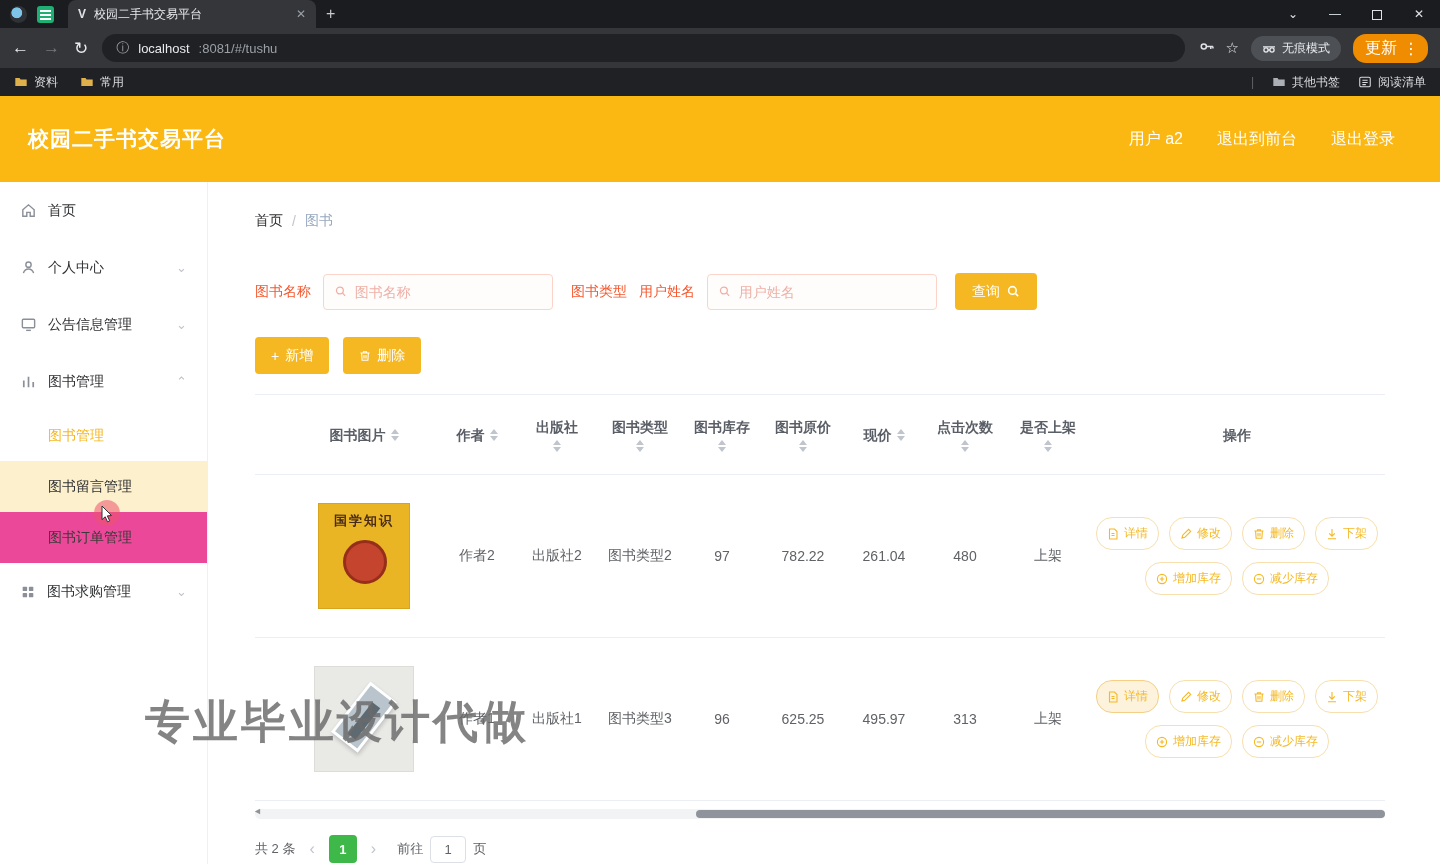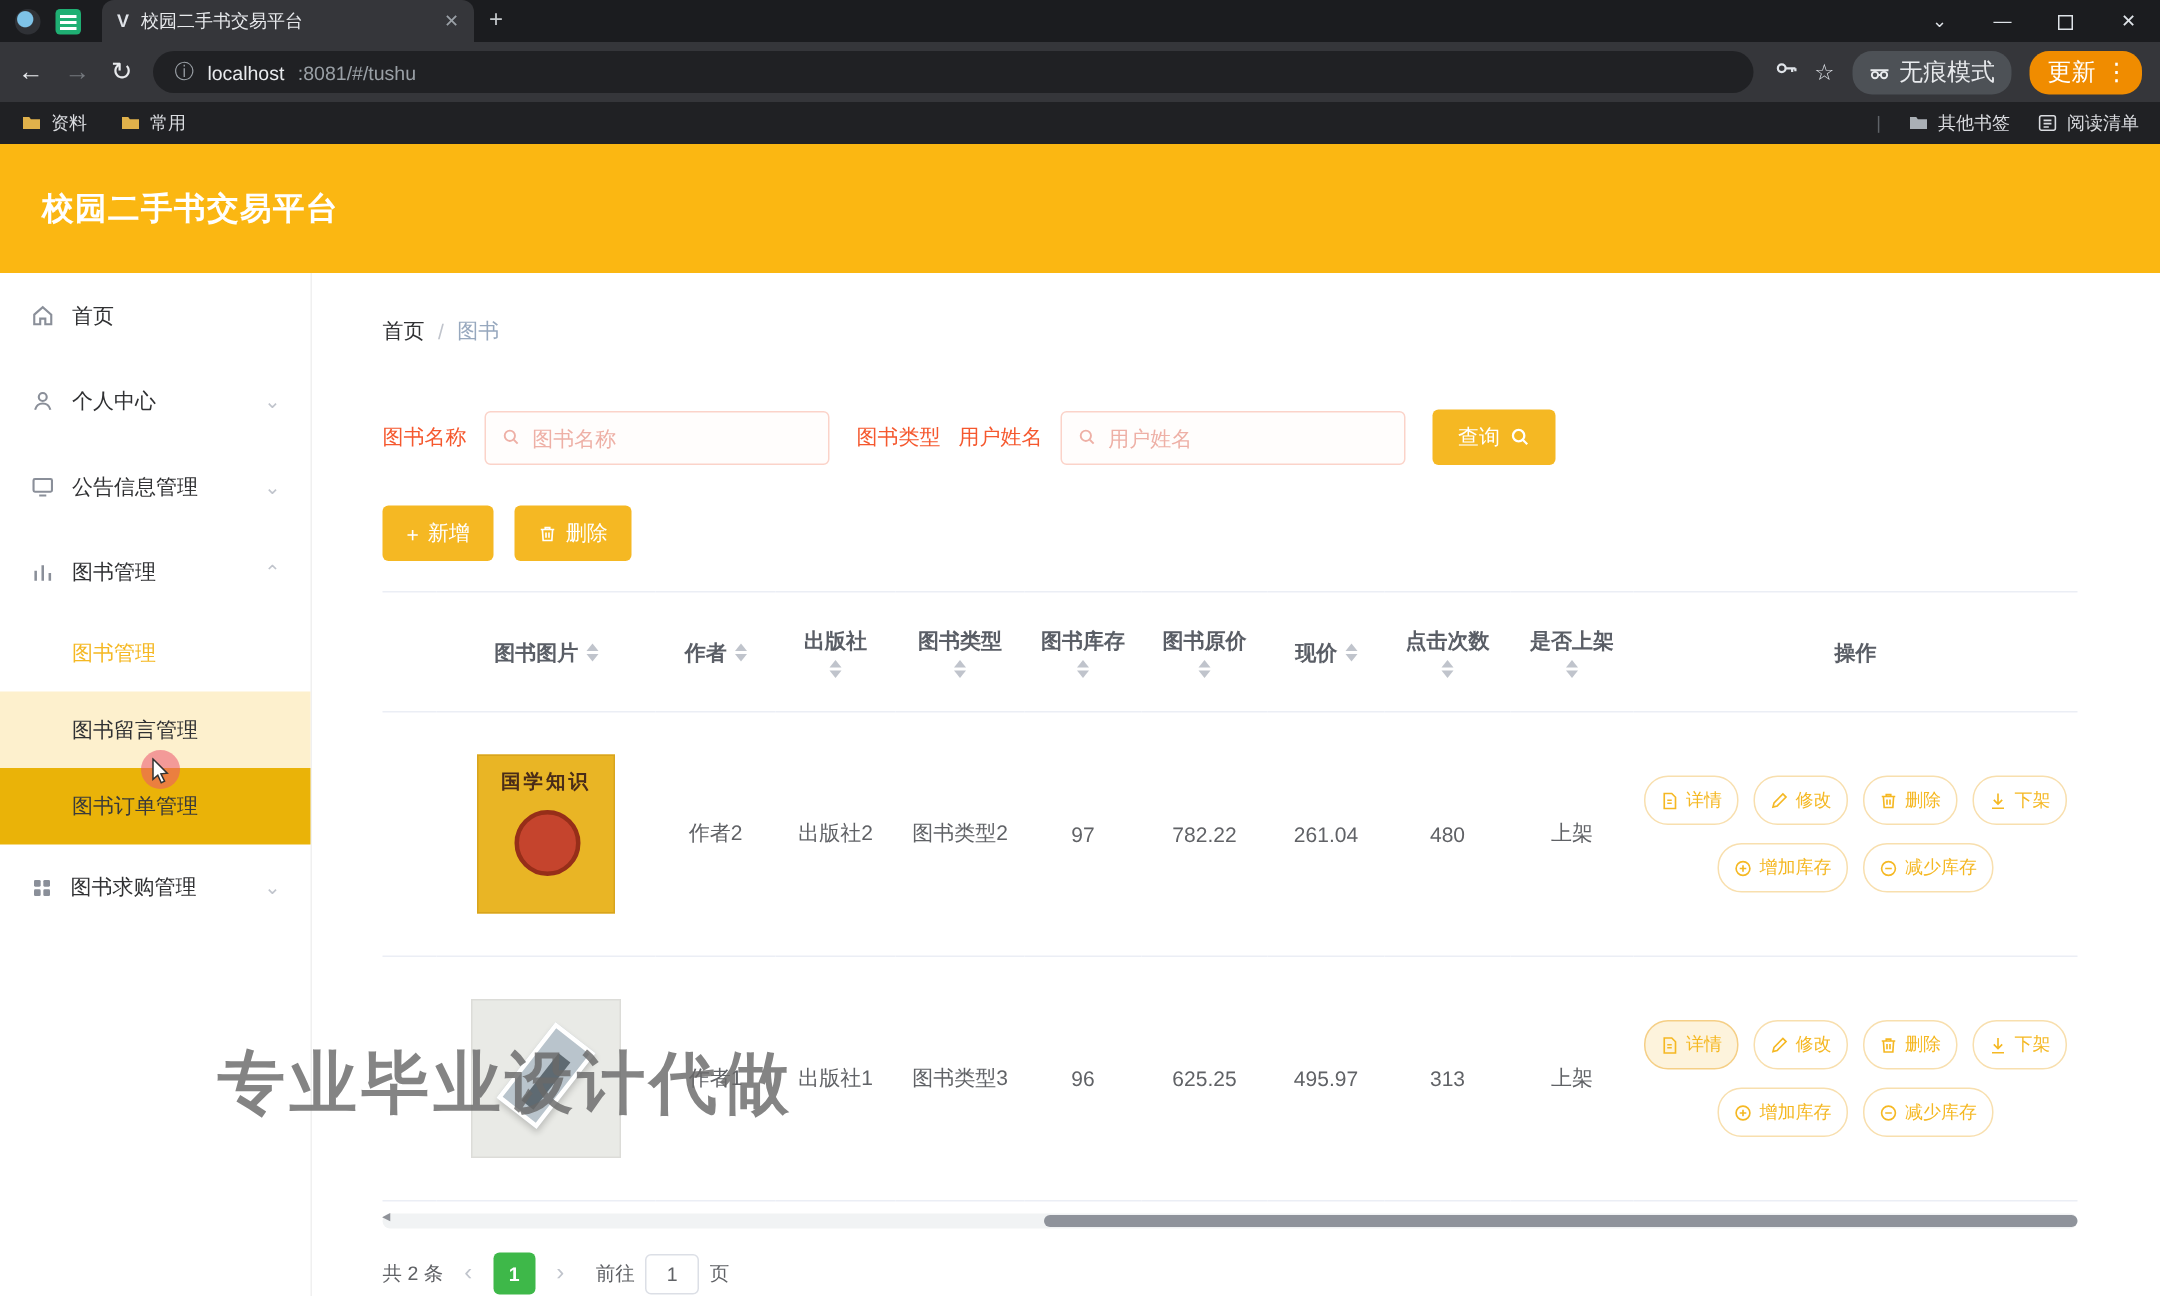--- a/index.html
+++ b/index.html
@@ -22,21 +22,21 @@
   .maxbox { display:inline-block; width:10px; height:10px; border:1px solid #dfe3e8; vertical-align:middle; }
 
   .toolbar { height:40px; background:#35363a; display:flex; align-items:center; padding:0 12px; gap:14px; }
   .nav-ic { font-size:17px; color:#e8eaed; cursor:pointer; }
   .nav-ic.disabled { color:#74787d; }
   .omnibox { flex:1; height:28px; background:#202124; border-radius:14px; display:flex; align-items:center; padding:0 14px; gap:9px; }
   .omni-info { color:#9aa0a6; font-size:13px; }
   .omni-host { color:#e8eaed; font-size:13px; }
   .omni-tail { color:#9aa0a6; font-size:13px; }
   .omni-right { margin-left:auto; display:flex; align-items:center; gap:12px; color:#dfe3e8; }
-  .incog-chip { display:flex; align-items:center; gap:6px; background:#4d5156; border-radius:13px; padding:4px 11px; font-size:16px; color:#e8eaed; }
+  .incog-chip { display:flex; align-items:center; gap:6px; background:#4d5156; border-radius:13px; padding:4px 11px; font-size:12px; color:#e8eaed; }
   .update-pill { display:flex; align-items:center; gap:6px; background:#f08c00; border-radius:13px; padding:4px 9px 4px 12px; font-size:16px; color:#fff; cursor:pointer; }
 
   .bookmarks { height:28px; background:#202124; display:flex; align-items:center; padding:0 14px; gap:22px; font-size:12px; color:#dadce0; }
   .bm-item { display:flex; align-items:center; gap:6px; cursor:pointer; }
   .bm-right { margin-left:auto; display:flex; align-items:center; gap:18px; }
   .bm-divider { color:#5f6368; }
 
   
   .app-header { height:86px; background:#fbb712; display:flex; align-items:center; padding:0 45px 0 28px; color:#fff; }
   .app-title { font-size:21px; font-weight:bold; letter-spacing:1px; }
@@ -45,21 +45,21 @@
 
   
   .app-body { display:flex; height:682px; position:relative; }
   .sidebar { width:208px; background:#fff; border-right:1px solid #f0f0f0; }
   .side-item { height:57px; display:flex; align-items:center; padding:0 20px; gap:11px; font-size:14px; color:#303133; cursor:pointer; }
   .side-item .chev { margin-left:auto; color:#c0c4cc; font-size:13px; }
   .side-icon { color:#8a8f99; display:inline-flex; }
   .sub-item { height:51px; display:flex; align-items:center; padding-left:48px; font-size:14px; color:#303133; cursor:pointer; }
   .sub-active { color:#f5b823; }
   .sub-hover { background:#fdf0cd; }
-  .sub-pressed { background:#eab308; color:#3a3a3a; position:relative; }
+  .sub-pressed { background:#ec4899; color:#3a3a3a; position:relative; }
 
   .main { flex:1; padding:0 55px 0 47px; position:relative; background:#fff; }
 
   .breadcrumb { margin-top:30px; display:flex; gap:9px; font-size:14px; align-items:center; }
   .bc-home { color:#303133; cursor:pointer; }
   .bc-sep { color:#c0c4cc; }
   .bc-cur { color:#97a8be; }
 
   
   .filters { margin-top:43px; display:flex; align-items:center; }
@@ -194,20 +194,25 @@
             <rect x="2" y="2.5" width="12" height="11" rx="1.5"></rect>
             <path d="M5 6h6M5 8.5h6M5 11h4"></path>
           </svg>
         <span>阅读清单</span>
       </span>
     </span>
   </div>
 
   <div class="app-header">
     <span class="app-title">校园二手书交易平台</span>
+    <span class="hdr-right">
+      <span class="hdr-link">用户 a2</span>
+      <span class="hdr-link">退出到前台</span>
+      <span class="hdr-link">退出登录</span>
+    </span>
   </div>
 
   <div class="app-body">
 
     <aside class="sidebar">
       <div class="side-item">
         <span class="side-icon">
             <svg viewBox="0 0 18 18" width="17" height="17" fill="none" stroke="currentColor" stroke-width="1.5">
               <path d="M3 8.2L9 3l6 5.2V15h-4.2v-4H7.2v4H3z"></path>
             </svg>

